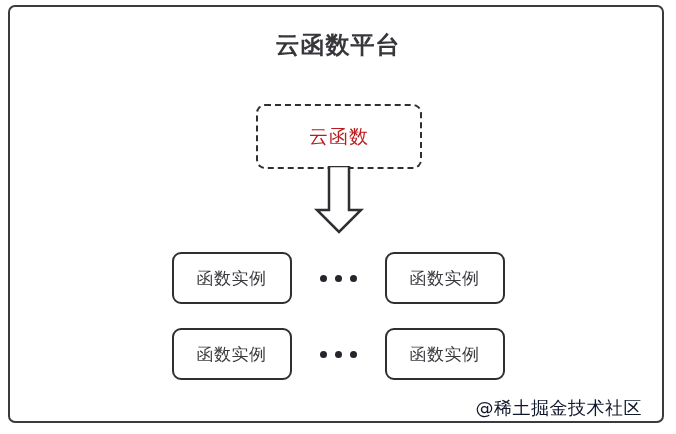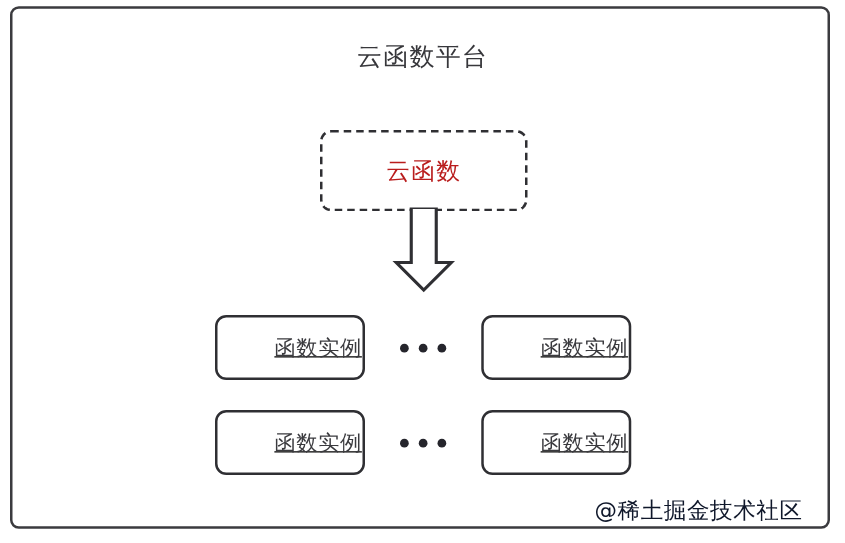--- a/index.html
+++ b/index.html
@@ -31,22 +31,22 @@
     background: #ffffff;
     box-sizing: border-box;
   }
   
   .platform-title {
     position: absolute;
     left: 0;
     top: 27px;
     width: 676px;
     text-align: center;
-    font-size: 20px;
-    font-weight: normal;
+    font-size: 24px;
+    font-weight: bold;
     color: #37373b;
     letter-spacing: 1px;
     line-height: 36px;
   }
   
   .func-box {
     position: absolute;
     left: 256px;
     top: 104px;
     width: 166px;
@@ -86,22 +86,21 @@
   .row-2 { top: 328px; }
   .instance-box {
     width: 120px;
     height: 52px;
     border: 2.5px solid #2f2f33;
     border-radius: 9px;
     background: #ffffff;
     box-sizing: border-box;
     display: flex;
     align-items: center;
-    justify-content: flex-end;
-    text-decoration: underline;
+    justify-content: center;
   }
   .instance-label {
     font-size: 17px;
     color: #3a3a3e;
     letter-spacing: 0.5px;
   }
   .ellipsis {
     width: 93px;
     height: 52px;
     display: flex;

